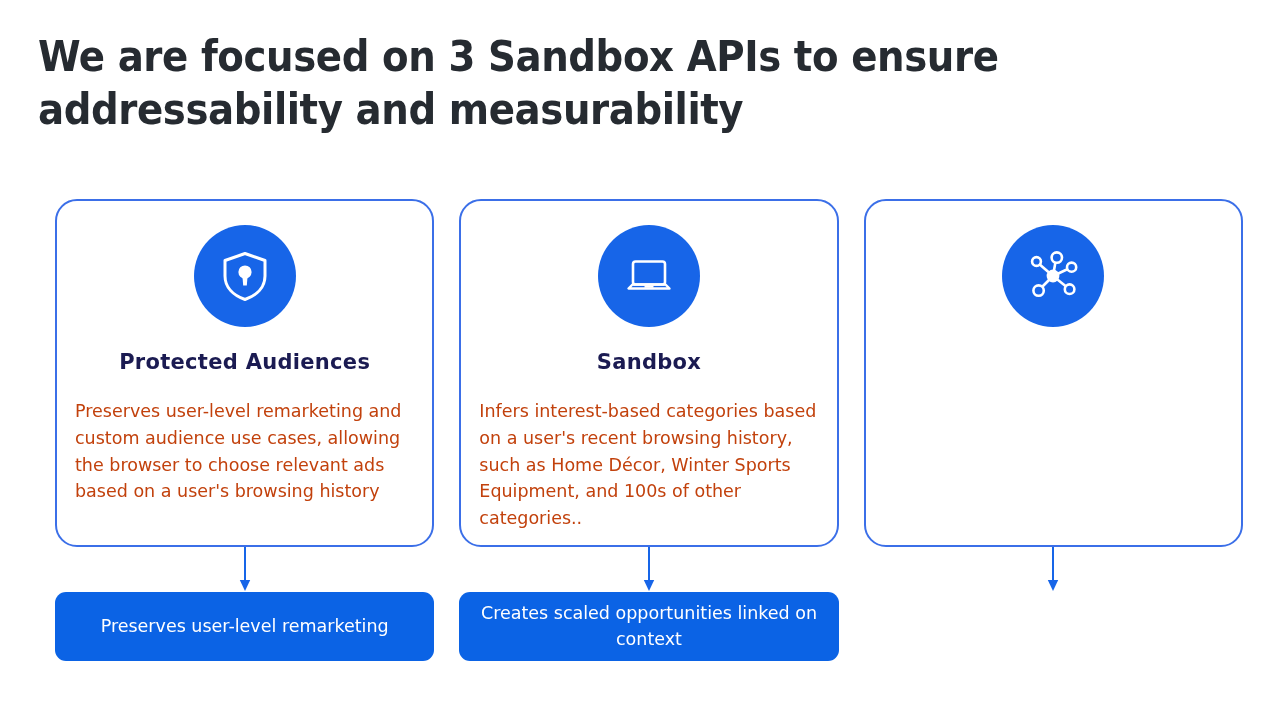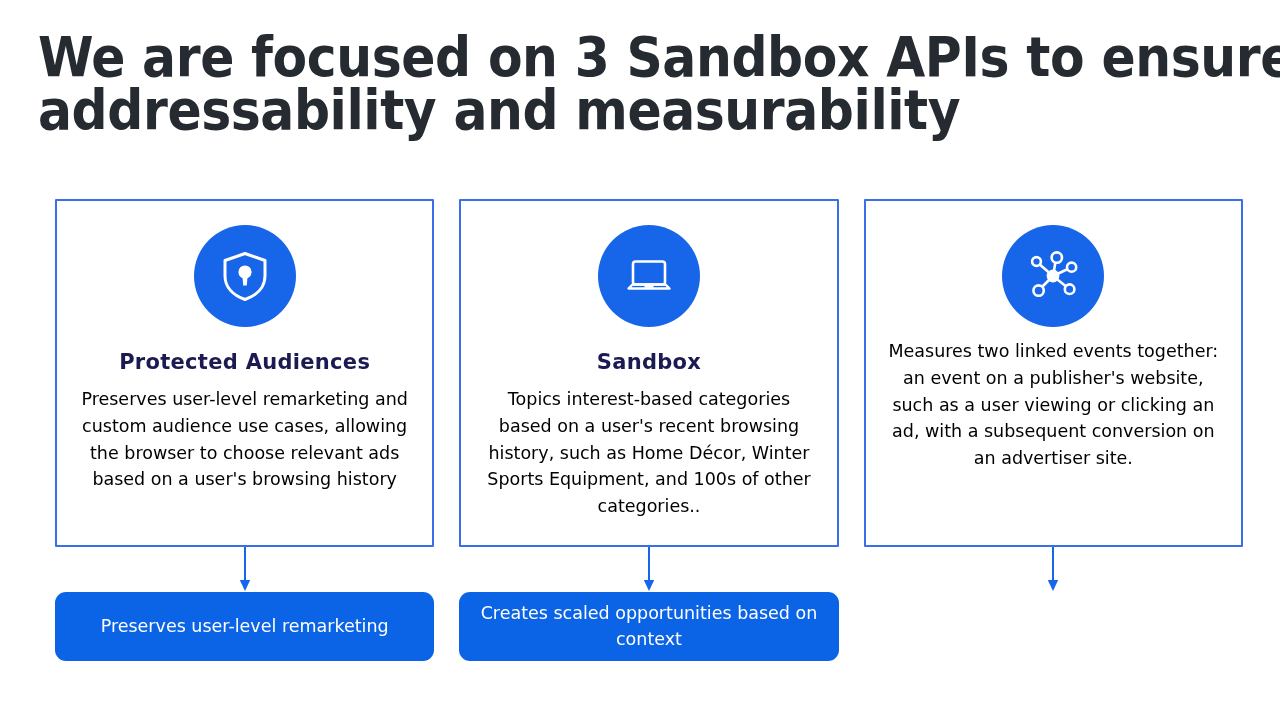--- a/index.html
+++ b/index.html
@@ -18,21 +18,21 @@
     height: 718px;
     background: #ffffff;
   }
 
   
   .title {
     position: absolute;
     left: 38px;
     top: 30px;
     width: 1120px;
-    font-size: 56px;
+    font-size: 43px;
     line-height: 53px;
     font-weight: 700;
     letter-spacing: -0.4px;
     color: #262B31;
     font-family: "DejaVu Sans", sans-serif;
     font-stretch: condensed;
   }
   .title-line { display: block; white-space: nowrap; }
 
   
@@ -49,21 +49,21 @@
     width: 382px;
     display: flex;
     flex-direction: column;
     align-items: stretch;
   }
 
   
   .card {
     height: 348px;
     border: 2px solid #3B6FE8;
-    border-radius: 1px;
+    border-radius: 22px;
     background: #ffffff;
     display: flex;
     flex-direction: column;
     align-items: center;
     padding: 24px 18px 10px 18px;
   }
 
   .icon-circle {
     width: 102px;
     height: 102px;
@@ -81,25 +81,24 @@
     font-size: 21px;
     line-height: 26px;
     font-weight: 700;
     color: #1B1B52;
     letter-spacing: 0.3px;
     text-align: center;
     font-family: "DejaVu Sans", sans-serif;
   }
 
   .card-body {
-    margin-top: 11px;
+    margin-top: 23px;
     font-size: 17.5px;
     line-height: 26.8px;
-    color: #000000;
-    text-align: center;
+    color: #c2410c;
     font-family: "DejaVu Sans", sans-serif;
   }
 
   
   .connector {
     height: 45px;
     display: flex;
     justify-content: center;
     align-items: flex-start;
     flex: none;
@@ -161,30 +160,30 @@
     <div class="column">
       <div class="card">
         <div class="icon-circle">
           <svg width="58" height="58" viewBox="0 0 58 58" aria-hidden="true">
             <rect x="13" y="14.5" width="32" height="23" rx="2.6" fill="none" stroke="#ffffff" stroke-width="2.6"></rect>
             <path d="M8.5 41.5 L49.5 41.5 L45.5 37.5 L12.5 37.5 Z" fill="none" stroke="#ffffff" stroke-width="2.4" stroke-linejoin="round"></path>
             <line x1="24.5" y1="39.6" x2="33.5" y2="39.6" stroke="#ffffff" stroke-width="2.4"></line>
           </svg>
         </div>
         <div class="card-title">Sandbox</div>
-        <div class="card-body">Topics interest-based categories based on a user's recent browsing history, such as Home Décor, Winter Sports Equipment, and 100s of other categories..</div>
+        <div class="card-body">Infers interest-based categories based on a user's recent browsing history, such as Home Décor, Winter Sports Equipment, and 100s of other categories..</div>
       </div>
       <div class="connector">
         <svg width="14" height="45" viewBox="0 0 14 45" aria-hidden="true">
           <line x1="7" y1="0" x2="7" y2="35" stroke="#1765E8" stroke-width="2"></line>
           <path d="M7 44 L1.8 33 L12.2 33 Z" fill="#1765E8"></path>
         </svg>
       </div>
       <div class="pill">
-        <span class="pill-text">Creates scaled opportunities based on context</span>
+        <span class="pill-text">Creates scaled opportunities linked on context</span>
       </div>
     </div>
 
     <div class="column">
       <div class="card">
         <div class="icon-circle">
           <svg width="58" height="58" viewBox="0 0 58 58" aria-hidden="true">
             <g stroke="#ffffff" stroke-width="2.6" fill="none">
               <line x1="29" y1="29" x2="14" y2="16"></line>
               <line x1="29" y1="29" x2="32" y2="12"></line>
@@ -195,21 +194,20 @@
             <circle cx="29" cy="29" r="6.4" fill="#ffffff"></circle>
             <g stroke="#ffffff" stroke-width="2.6" fill="#1765E8">
               <circle cx="12.5" cy="14.5" r="4.4"></circle>
               <circle cx="32.8" cy="10.6" r="5.2"></circle>
               <circle cx="47.6" cy="20.2" r="4.6"></circle>
               <circle cx="45.6" cy="42.2" r="4.8"></circle>
               <circle cx="14.6" cy="43.6" r="5.2"></circle>
             </g>
           </svg>
         </div>
-        <div class="card-body">Measures two linked events together: an event on a publisher's website, such as a user viewing or clicking an ad, with a subsequent conversion on an advertiser site.</div>
       </div>
       <div class="connector">
         <svg width="14" height="45" viewBox="0 0 14 45" aria-hidden="true">
           <line x1="7" y1="0" x2="7" y2="35" stroke="#1765E8" stroke-width="2"></line>
           <path d="M7 44 L1.8 33 L12.2 33 Z" fill="#1765E8"></path>
         </svg>
       </div>
     </div>
 
   </div>

